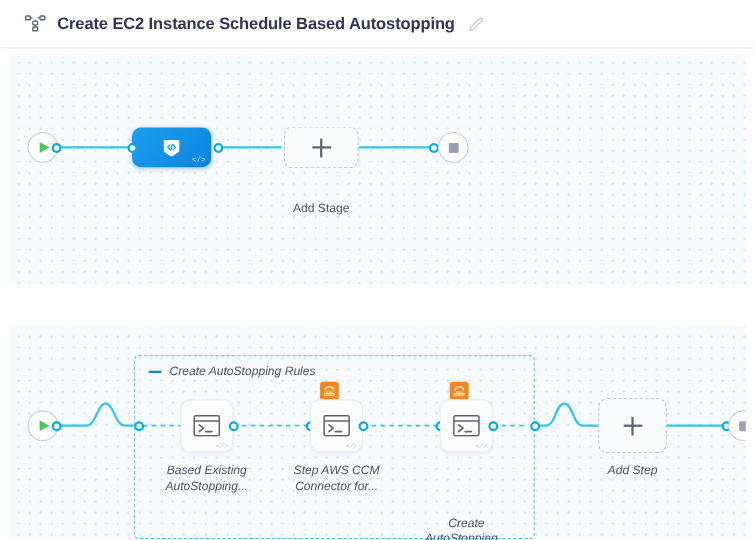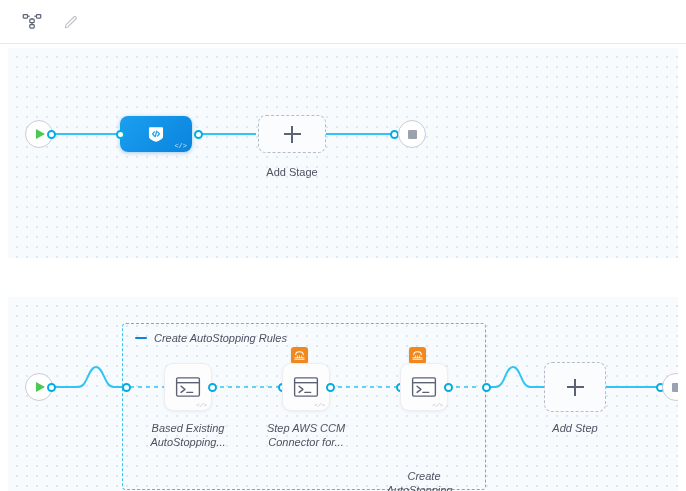--- a/index.html
+++ b/index.html
@@ -232,20 +232,21 @@
 <body>
 
 <div class="header">
   <svg class="header-icon" viewBox="0 0 24 24">
     <rect x="1.5" y="3" width="5.2" height="4.2" rx="1" fill="none" stroke="#5c6275" stroke-width="1.5"></rect>
     <rect x="17.3" y="3" width="5.2" height="4.2" rx="1" fill="none" stroke="#5c6275" stroke-width="1.5"></rect>
     <rect x="9.4" y="15" width="5.2" height="4.2" rx="1" fill="none" stroke="#5c6275" stroke-width="1.5"></rect>
     <rect x="9.4" y="8.6" width="5.2" height="4.2" rx="1" fill="none" stroke="#5c6275" stroke-width="1.5"></rect>
     <path d="M6.7 5.1 H9.4 M14.6 5.1 H17.3 M12 7.2 V8.6 M12 12.8 V15" fill="none" stroke="#5c6275" stroke-width="1.4"></path>
   </svg>
+  <div class="header-title">Create EC2 Instance Schedule Based Autostopping</div>
   <svg class="header-edit" viewBox="0 0 24 24">
     <path d="M3.5 20.5 L4.4 16.4 L16.3 4.5 A2.1 2.1 0 0 1 19.3 7.5 L7.4 19.4 Z" fill="none" stroke="#8a8fa0" stroke-width="1.6" stroke-linejoin="round"></path>
   </svg>
 </div>
 
 <div class="panel" id="panel-stages">
   <div class="panel-inner">
 
     <svg class="wires" viewBox="0 0 670 210" preserveAspectRatio="none">
       <line x1="43" y1="86" x2="112" y2="86" stroke="#32c5f4" stroke-width="2"></line>
@@ -264,21 +265,21 @@
         <path d="M10.2 9.6 L8.2 11.9 L10.2 14.2 M13.8 9.6 L15.8 11.9 L13.8 14.2 M12.6 9.0 L11.3 14.8" fill="none" stroke="#1b9ff0" stroke-width="1.35" stroke-linecap="round" stroke-linejoin="round"></path>
       </svg>
       <span class="corner">&lt;/&gt;</span>
     </div>
     <div class="port" style="left:108px; top:81.5px;"></div>
     <div class="port" style="left:186px; top:81.5px;"></div>
 
     <div class="node-add" style="left:250px; top:67px;">
       <div class="plus"></div>
     </div>
-    <div class="caption" style="left:224px; top:117px; width:120px;">Add Stage</div>
+    <div class="caption" style="left:224px; top:135px; width:120px;">Add Stage</div>
 
     <div class="port" style="left:382px; top:81.5px;"></div>
     <div class="term-node" style="left:390px; top:72px;">
       <div class="stop-sq"></div>
     </div>
 
   </div>
 </div>
 
 <div class="panel" id="panel-steps">

